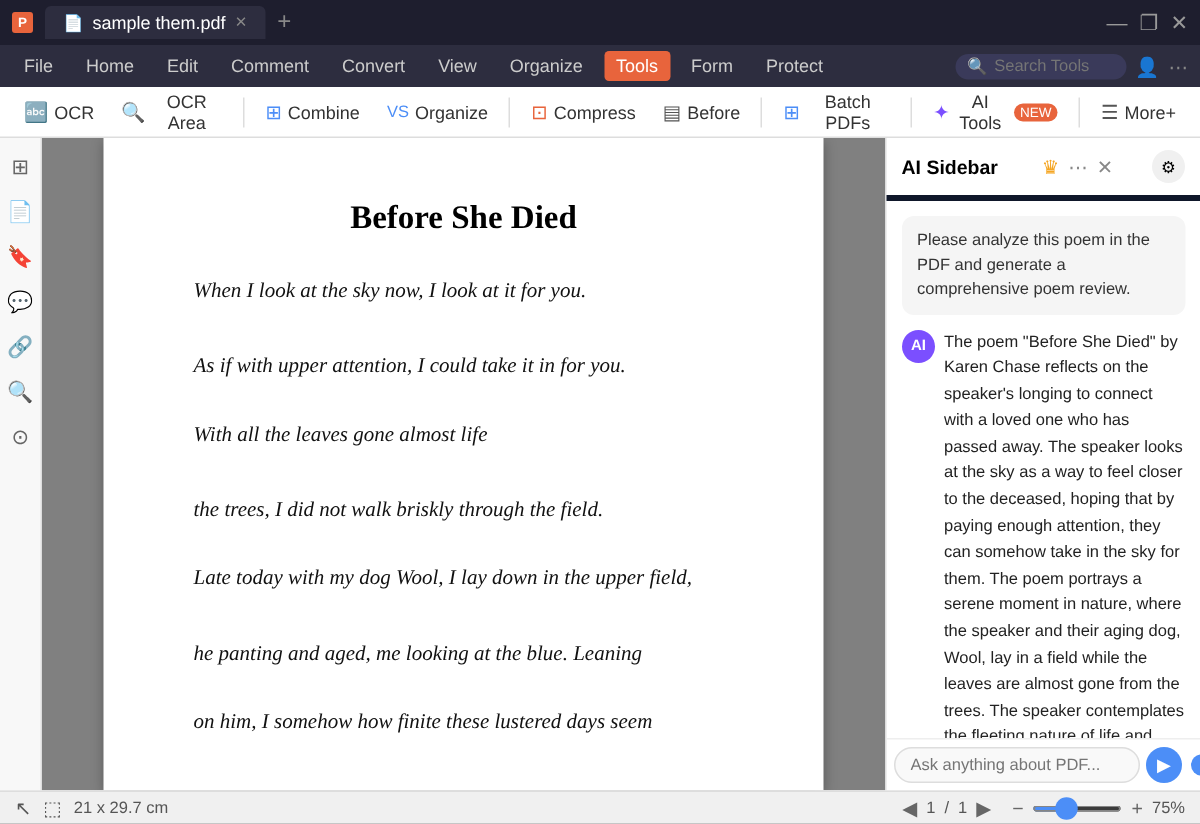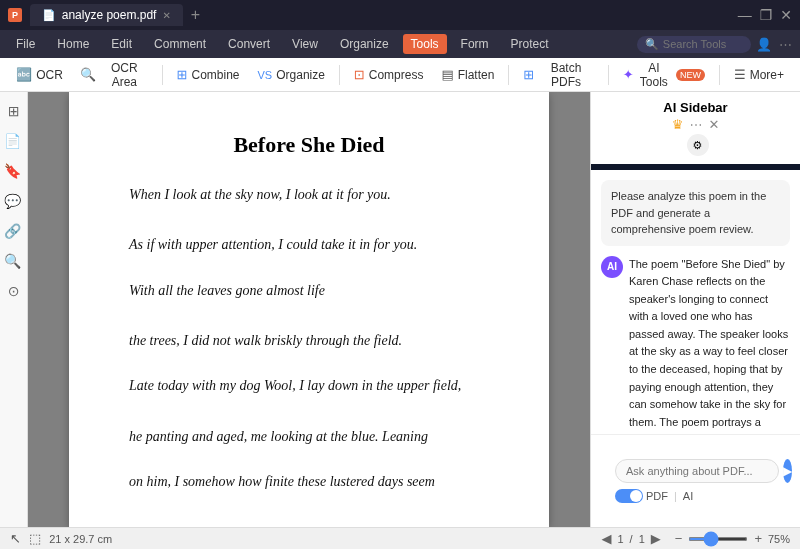--- a/index.html
+++ b/index.html
@@ -41,35 +41,35 @@
     
     .pdf-area { flex: 1; background: #808080; overflow-y: auto; display: flex; flex-direction: column; align-items: center; }
     .pdf-page { background: #fff; width: 480px; min-height: 400px; padding: 40px 60px; box-shadow: 0 2px 8px rgba(0,0,0,0.3); }
     .pdf-title { font-size: 22px; font-weight: bold; text-align: center; margin-bottom: 24px; font-family: 'Times New Roman', serif; }
     .pdf-text { font-family: 'Times New Roman', serif; font-size: 14px; line-height: 1.8; color: #111; font-style: italic; }
     .pdf-stanza { margin-bottom: 20px; }
     .pdf-line { display: block; }
 
     
     .ai-sidebar { width: 210px; background: #fff; border-left: 1px solid #ddd; display: flex; flex-direction: column; }
-    .ai-sidebar-header { display: flex; align-items: center; padding: 8px 10px; border-bottom: 6px solid #0f172a; gap: 2px; flex-direction: column; }
+    .ai-sidebar-header { display: flex; align-items: center; padding: 8px 10px; border-bottom: 4px solid #0f172a; gap: 22px; }
     .ai-sidebar-title { font-weight: bold; font-size: 13px; flex: 1; }
     .ai-sidebar-icons { display: flex; gap: 6px; color: #888; font-size: 13px; }
     .ai-sidebar-icons span { cursor: pointer; }
     .ai-sidebar-right-icon { width: 22px; height: 22px; background: #f0f0f0; border-radius: 50%; display: flex; align-items: center; justify-content: center; font-size: 11px; cursor: pointer; }
 
     .ai-content { flex: 1; overflow-y: auto; padding: 10px; }
 
     .ai-input-bubble { background: #f5f5f5; border-radius: 8px; padding: 8px 10px; font-size: 11px; color: #333; margin-bottom: 10px; line-height: 1.5; }
 
     .ai-response-bubble { display: flex; gap: 6px; margin-bottom: 10px; }
     .ai-avatar { width: 22px; height: 22px; background: #7b4fff; border-radius: 50%; display: flex; align-items: center; justify-content: center; color: #fff; font-size: 10px; font-weight: bold; flex-shrink: 0; }
     .ai-response-text { font-size: 11px; line-height: 1.6; color: #222; }
 
-    .ai-input-area { border-top: 1px solid #eee; padding: 24px; display: flex; flex-direction: column; gap: 6px; }
+    .ai-input-area { border-top: 1px solid #eee; padding: 5px; display: flex; flex-direction: row; gap: 6px; }
     .ai-input-row { display: flex; align-items: center; gap: 4px; }
     .ai-text-input { flex: 1; border: 1px solid #ddd; border-radius: 12px; padding: 5px 10px; font-size: 11px; outline: none; background: #f9f9f9; }
     .ai-send-btn { width: 24px; height: 24px; background: #4c8ef7; border-radius: 50%; display: flex; align-items: center; justify-content: center; cursor: pointer; border: none; color: #fff; font-size: 12px; }
     .ai-toggle-row { display: flex; align-items: center; gap: 6px; font-size: 11px; color: #555; }
     .toggle { display: flex; align-items: center; gap: 3px; }
     .toggle-switch { width: 28px; height: 14px; background: #4c8ef7; border-radius: 7px; position: relative; cursor: pointer; }
     .toggle-switch::after { content: ''; width: 12px; height: 12px; background: #fff; border-radius: 50%; position: absolute; top: 1px; right: 1px; }
 
     
     .status-bar { height: 22px; background: #f0f0f0; border-top: 1px solid #ddd; display: flex; align-items: center; padding: 0 10px; font-size: 11px; color: #555; gap: 10px; }
@@ -80,21 +80,21 @@
   </style>
 </head>
 <body>
 
 <div class="title-bar">
   <div style="display:flex;align-items:center;gap:4px;margin-right:8px;">
     <div style="width:14px;height:14px;background:#e8643c;border-radius:2px;display:flex;align-items:center;justify-content:center;font-size:9px;color:#fff;font-weight:bold;">P</div>
   </div>
   <div class="title-bar-tab">
     <span style="font-size:11px;color:#e8643c;">📄</span>
-    <span>analyze poem.pdf</span>
+    <span>sample them.pdf</span>
     <span class="close-x">✕</span>
   </div>
   <span class="title-bar-add">+</span>
   <div class="title-bar-controls">
     <span>—</span>
     <span>❐</span>
     <span>✕</span>
   </div>
 </div>
 
@@ -137,21 +137,21 @@
     <span class="icon" style="color:#4c8ef7;font-size:11px;">VS</span>
     <span>Organize</span>
   </button>
   <div class="tool-sep"></div>
   <button class="tool-btn compress-btn">
     <span class="icon" style="color:#e8643c;">⊡</span>
     <span>Compress</span>
   </button>
   <button class="tool-btn flatten-btn">
     <span class="icon">▤</span>
-    <span>Flatten</span>
+    <span>Before</span>
   </button>
   <div class="tool-sep"></div>
   <button class="tool-btn batch-btn">
     <span class="icon" style="color:#4c8ef7;">⊞</span>
     <span>Batch PDFs</span>
   </button>
   <div class="tool-sep"></div>
   <button class="tool-btn ai-btn">
     <span class="icon" style="color:#7b4fff;">✦</span>
     <span>AI Tools</span>

